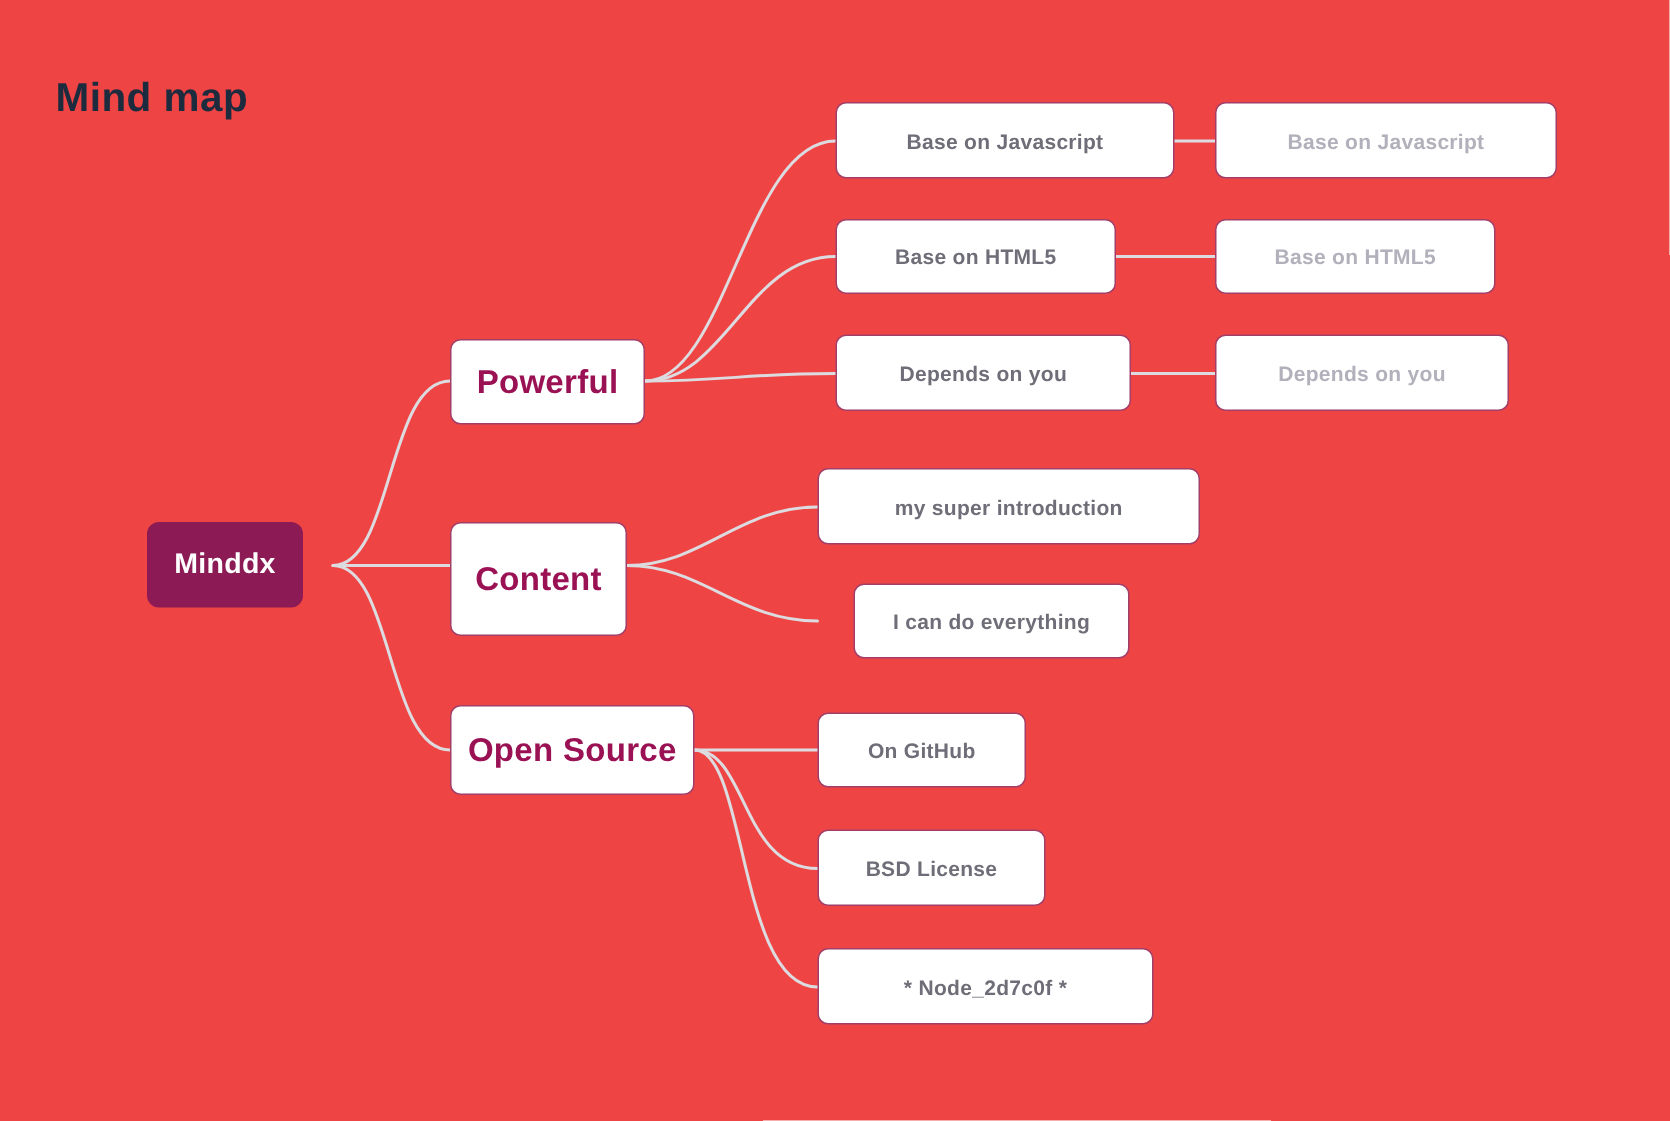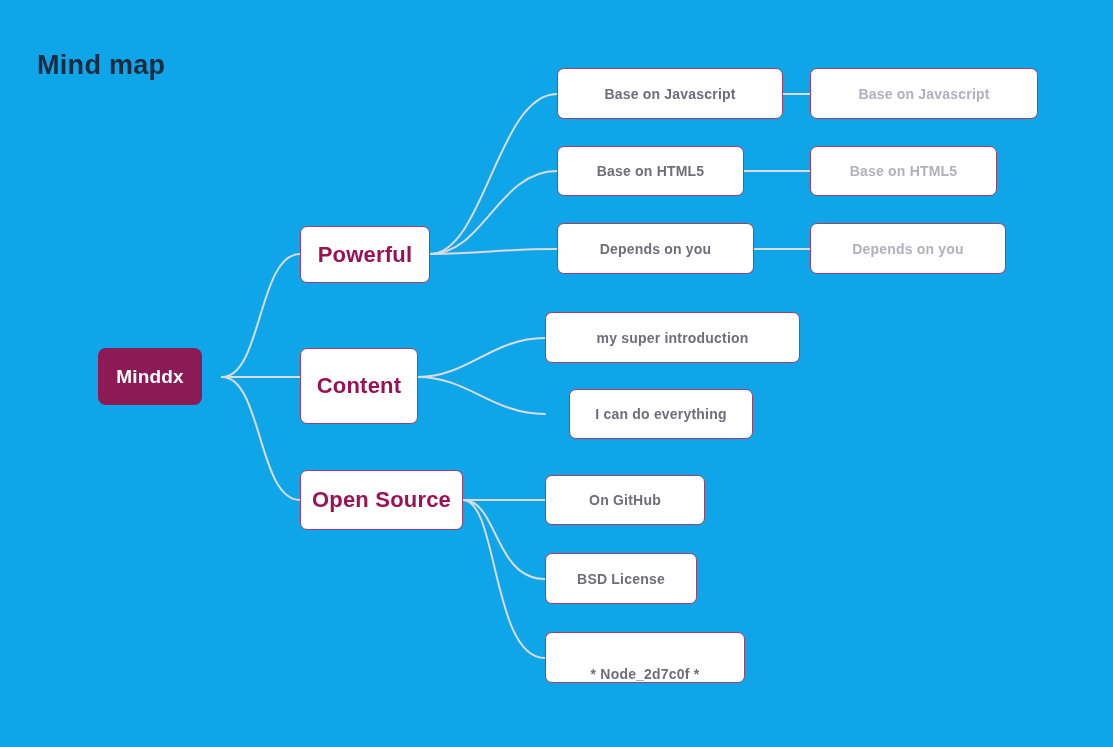--- a/index.html
+++ b/index.html
@@ -5,21 +5,21 @@
   html, body {
     margin: 0;
     padding: 0;
     background: #ffffff;
     font-family: "Liberation Sans", sans-serif;
   }
   .canvas {
     position: relative;
     width: 1113px;
     height: 747px;
-    background: #0ea5e9;
+    background: #ef4444;
     overflow: hidden;
   }
   .page-title {
     position: absolute;
     left: 37px;
     top: 50px;
     font-size: 27px;
     font-weight: 800;
     letter-spacing: 0.3px;
     color: #1d2b3e;
@@ -134,25 +134,25 @@
   </div>
 
   <div class="node" style="left:545px; top:312px; width:255px; height:51px;">
     <span>my super introduction</span>
   </div>
 
   <div class="node" style="left:545px; top:389px; width:184px; height:50px;margin-left:24px;">
     <span>I can do everything</span>
   </div>
 
-  <div class="node" style="left:545px; top:475px; width:160px; height:50px;">
+  <div class="node" style="left:545px; top:475px; width:139px; height:50px;">
     <span>On GitHub</span>
   </div>
 
   <div class="node" style="left:545px; top:553px; width:152px; height:51px;">
     <span>BSD License</span>
   </div>
 
-  <div class="node" style="left:545px; top:632px; width:200px; height:51px;align-items:flex-end;">
+  <div class="node" style="left:545px; top:632px; width:224px; height:51px;">
     <span>* Node_2d7c0f *</span>
   </div>
 
 </div>
 
 </body></html>

